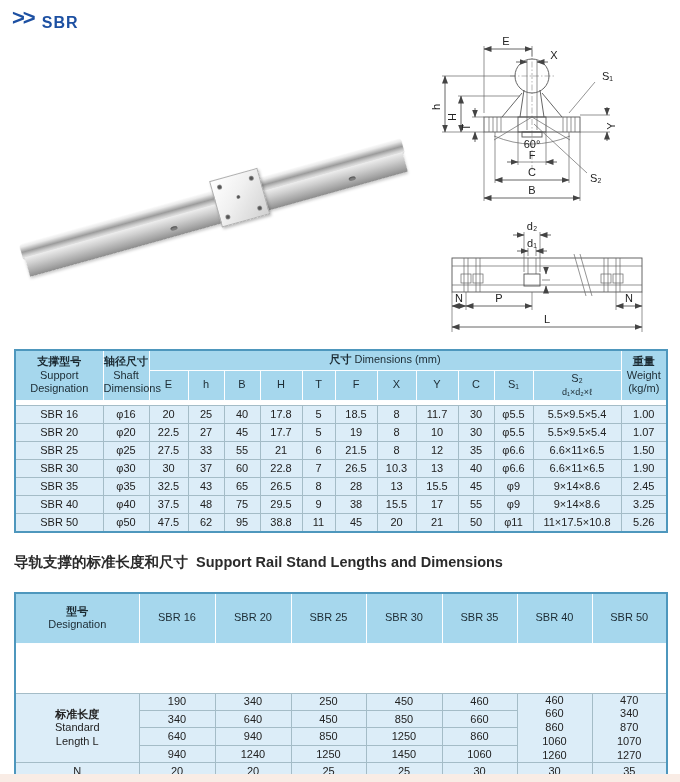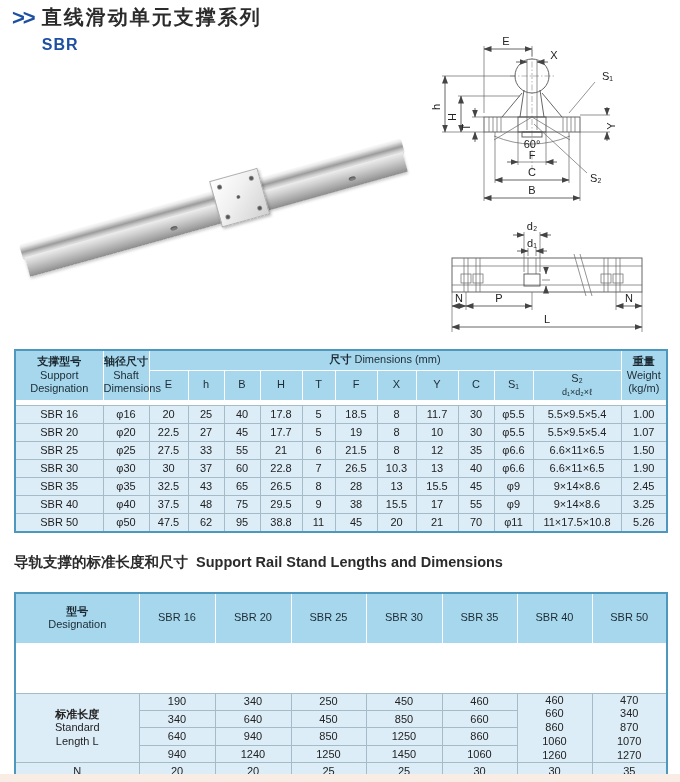--- a/index.html
+++ b/index.html
@@ -56,21 +56,20 @@
   .pinkband{position:absolute;left:0;top:774px;width:680px;height:8px;background:#f9ece5;}
 </style>
 </head>
 <body>
 
 <div class="page">
 
   <div class="hdr">
     <span class="chev">&gt;&gt;</span>
     <div>
-      <div class="t-cn">直线滑动单元支撑系列</div>
       <div class="t-sbr">SBR</div>
     </div>
   </div>
 
   <div class="photo">
     <div class="rail">
       <div class="shaft"></div>
       <div class="base"></div>
       <div class="hole h1"></div>
       <div class="hole h2"></div>
@@ -377,21 +376,21 @@
         <td>SBR 50</td>
           <td>φ50</td>
           <td>47.5</td>
           <td>62</td>
           <td>95</td>
           <td>38.8</td>
           <td>11</td>
           <td>45</td>
           <td>20</td>
           <td>21</td>
-          <td>70</td>
+          <td>50</td>
           <td>φ11</td>
           <td>11×17.5×10.8</td>
           <td>5.26</td>
       </tr>
     </tbody>
   </table>
 
   <div class="sec2">
     <span class="cn">导轨支撑的标准长度和尺寸</span><span class="en">Support Rail Stand Lengths and Dimensions</span>
   </div>

